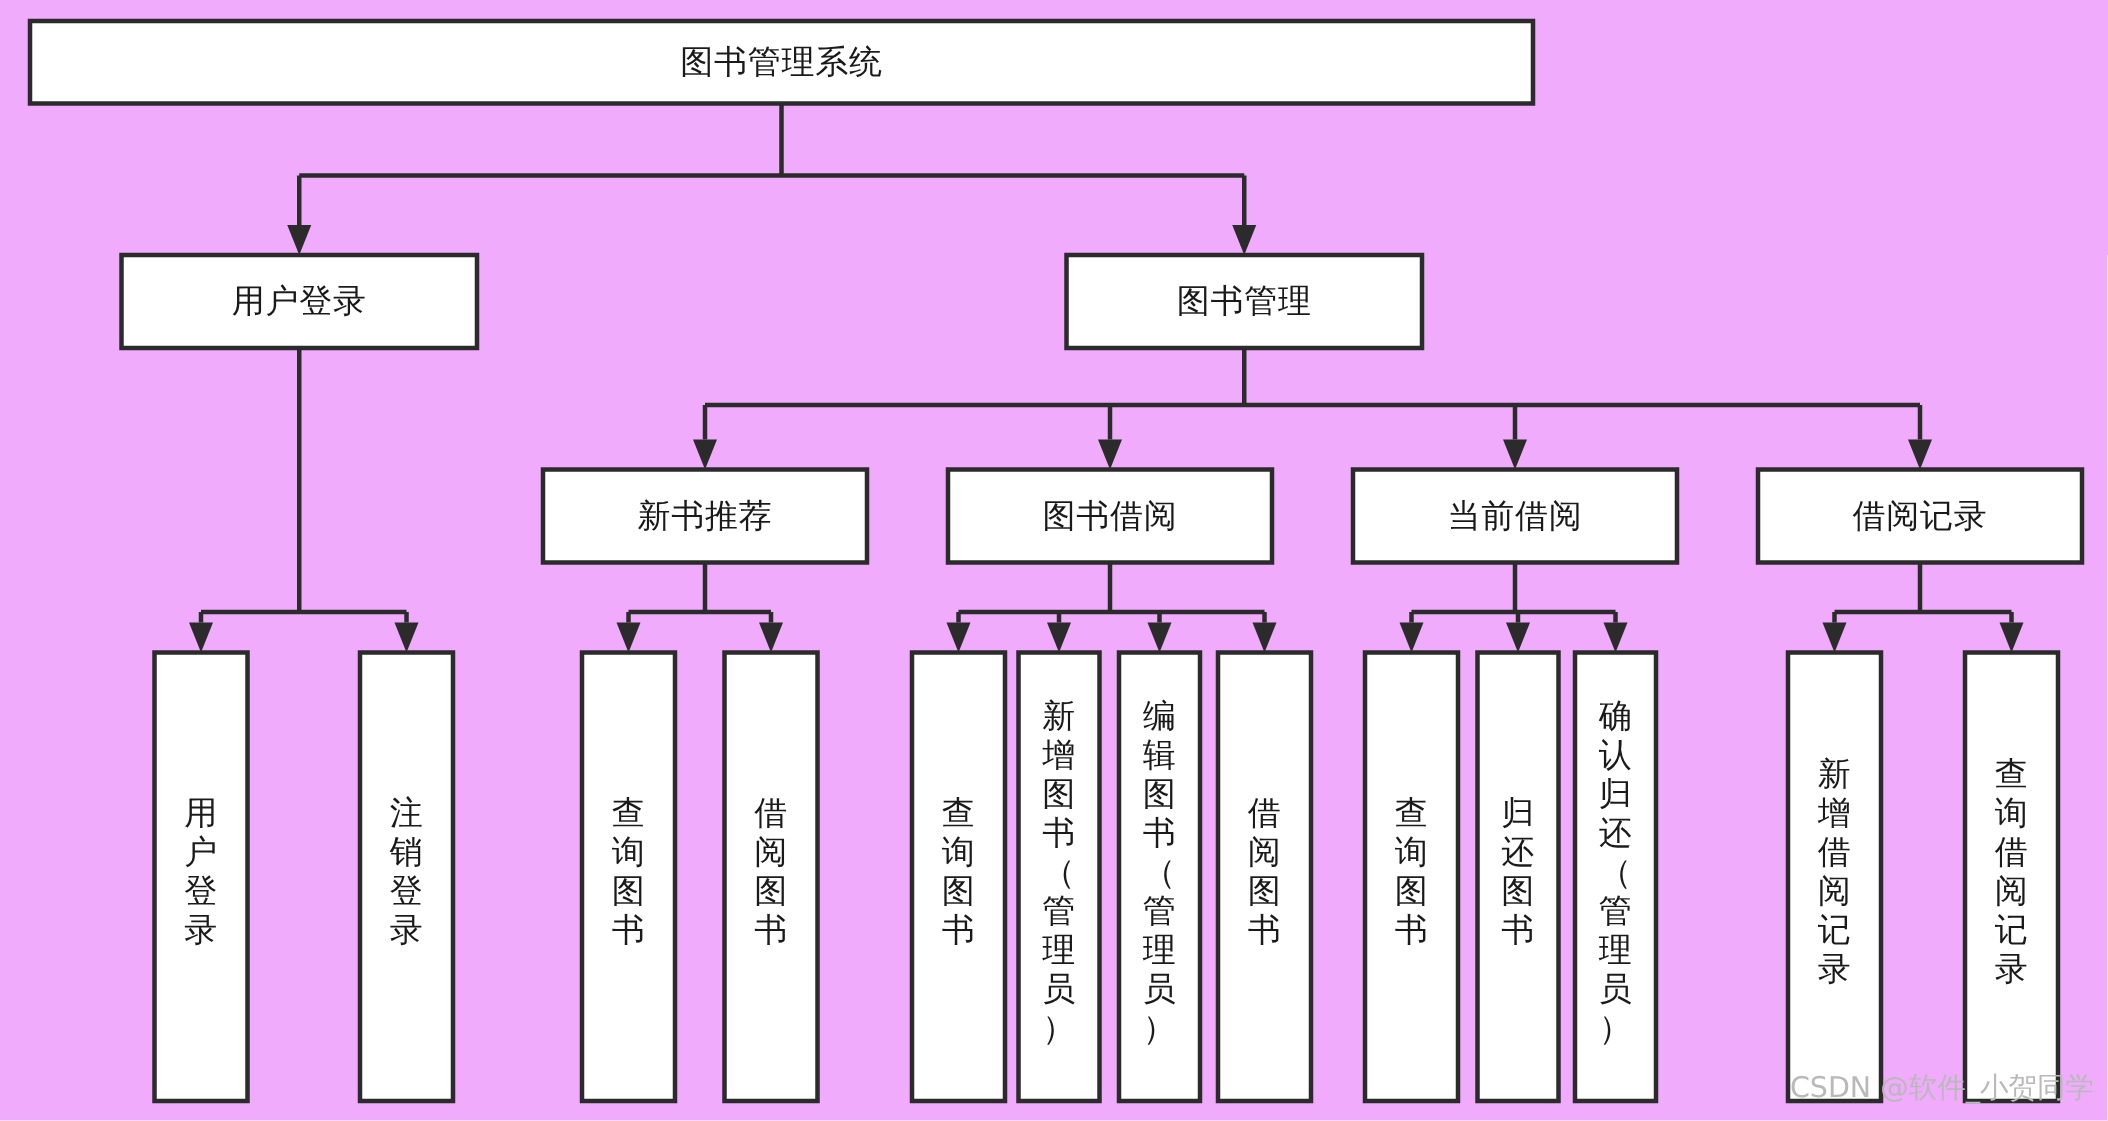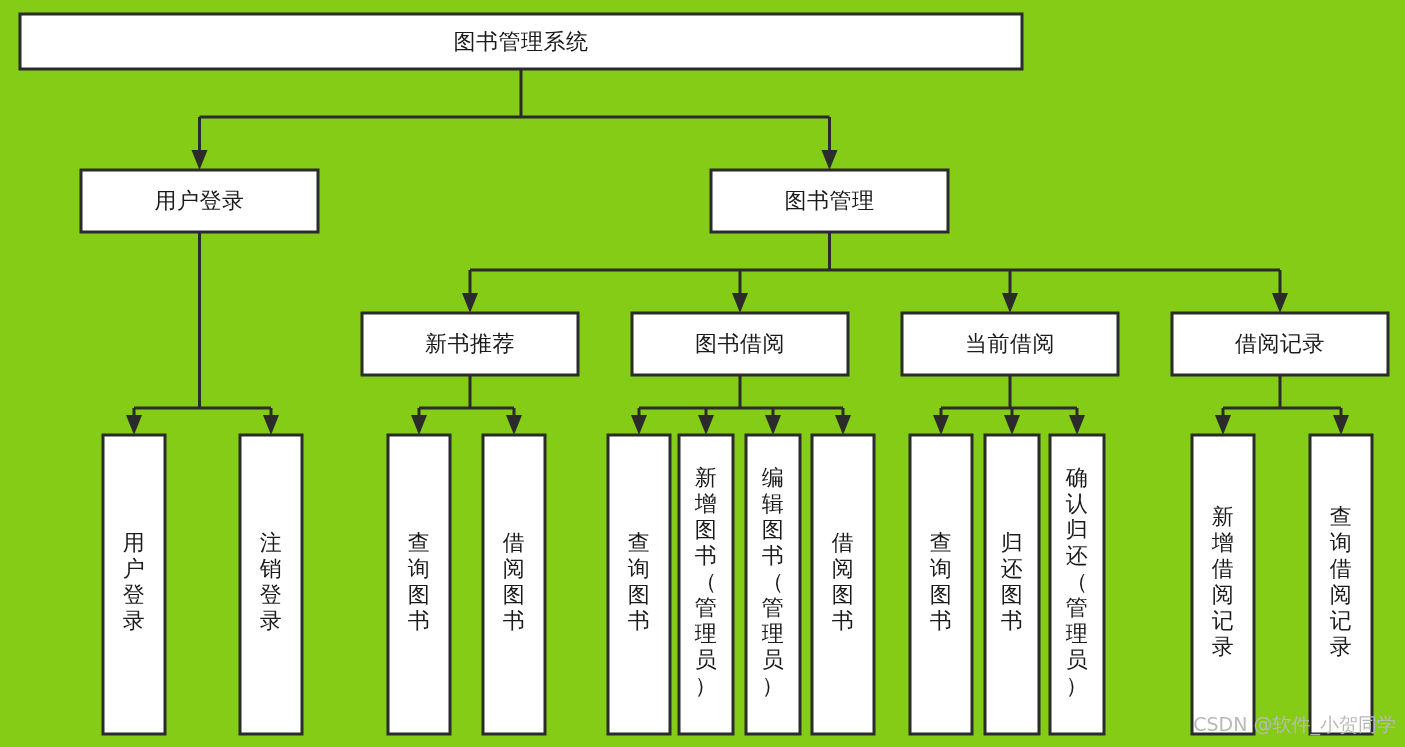--- a/index.html
+++ b/index.html
@@ -11,21 +11,21 @@
   body {
     width: 1405px;
     height: 747px;
     font-family: "DejaVu Sans", "Liberation Sans", sans-serif;
     overflow: hidden;
   }
   #diagram-root {
     position: relative;
     width: 1405px;
     height: 747px;
-    background: #84cc16;
+    background: #f0abfc;
   }
   svg#diagram-svg {
     display: block;
     width: 1405px;
     height: 747px;
   }
   .node-box {
     fill: #ffffff;
     stroke: #2b2b2b;
     stroke-width: 3;

